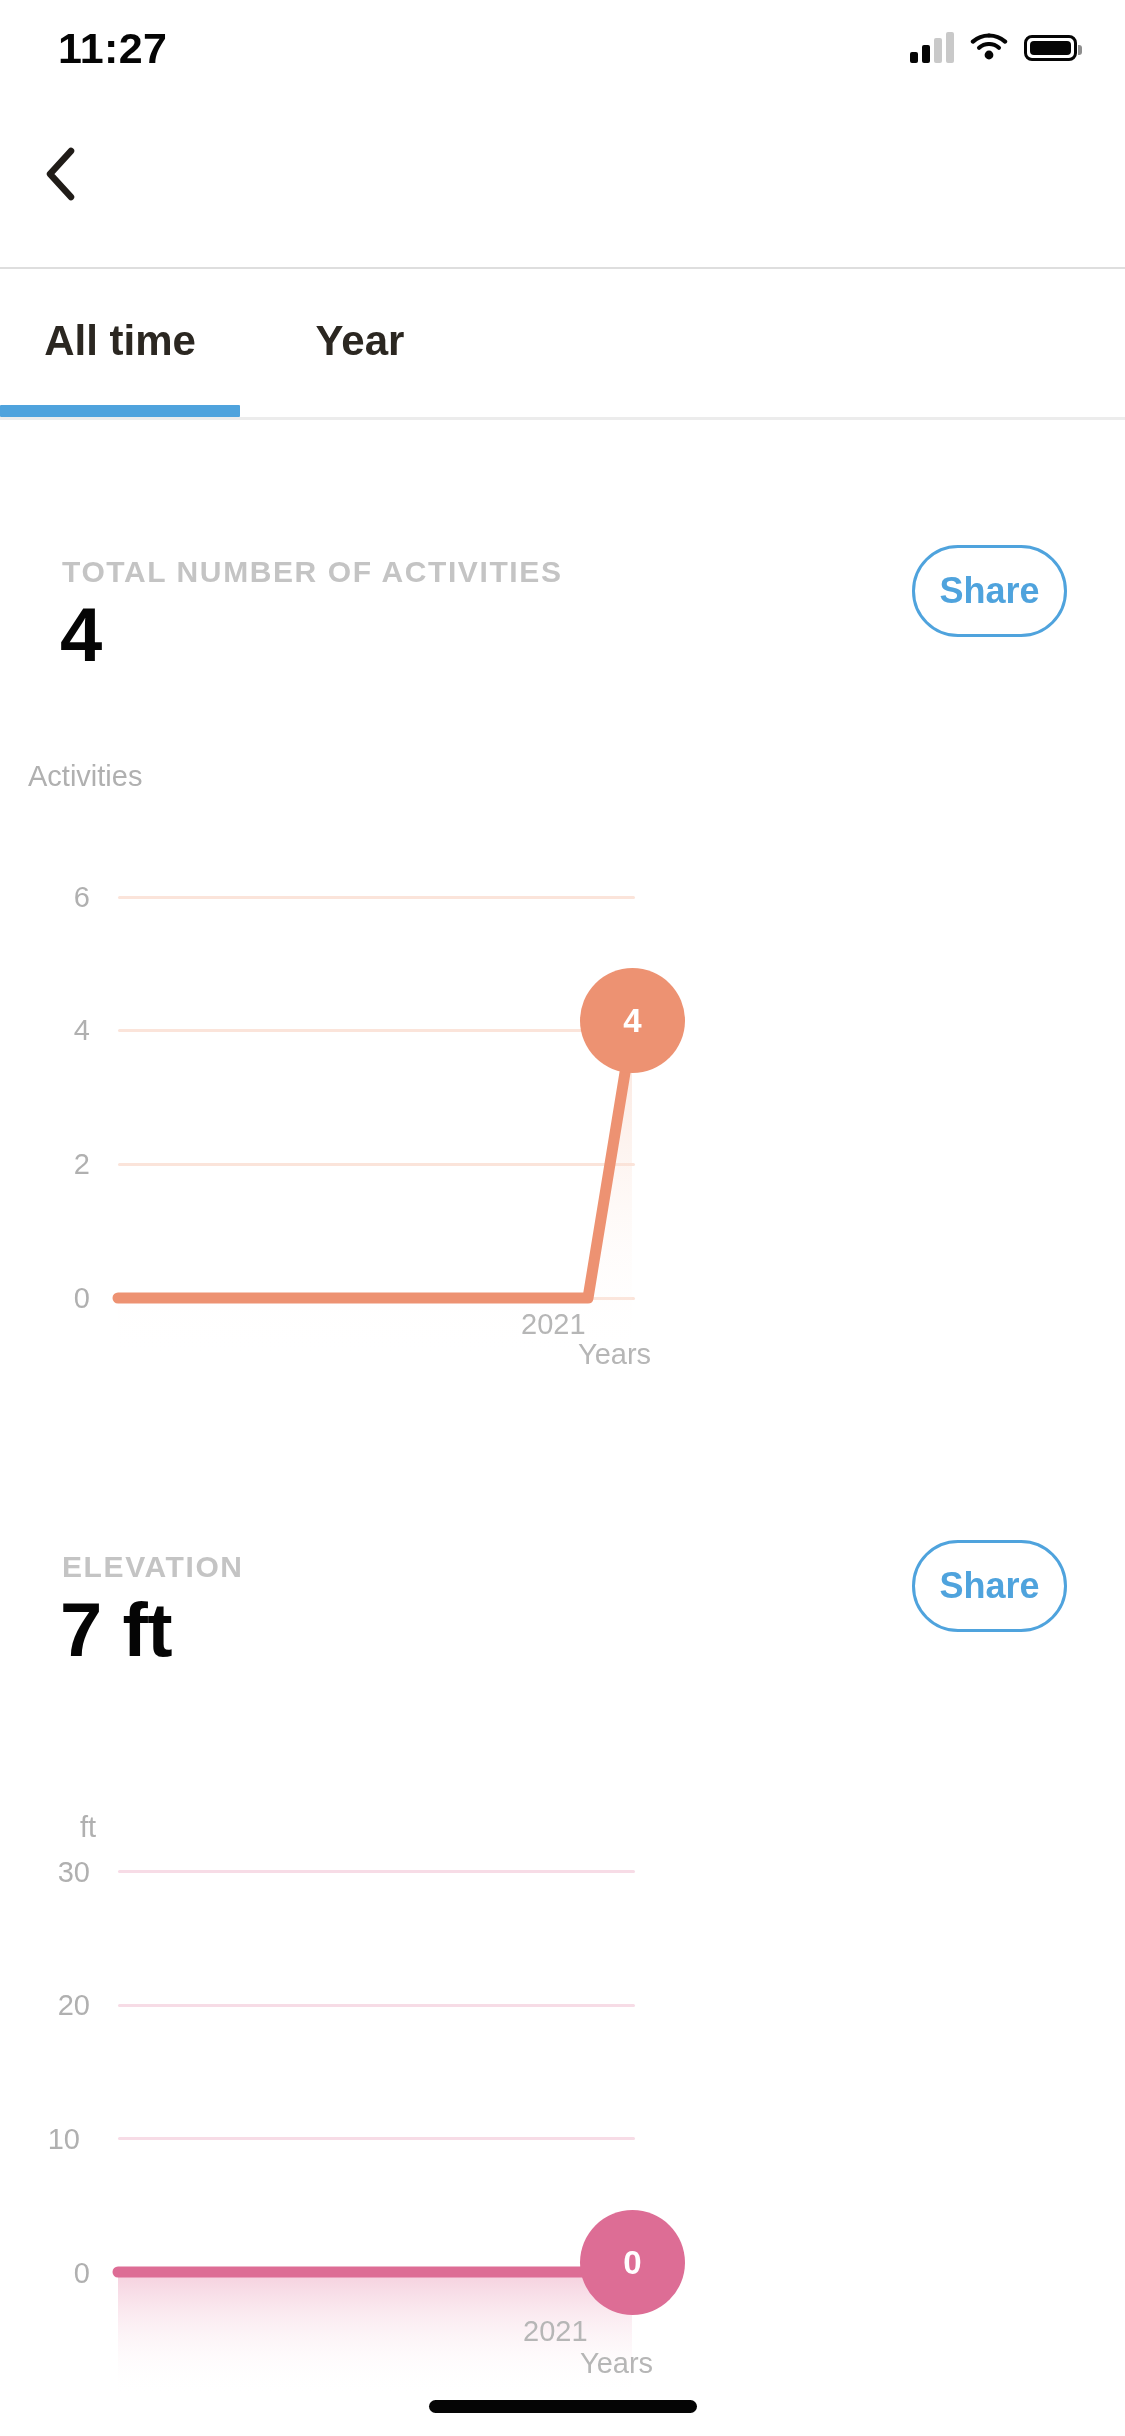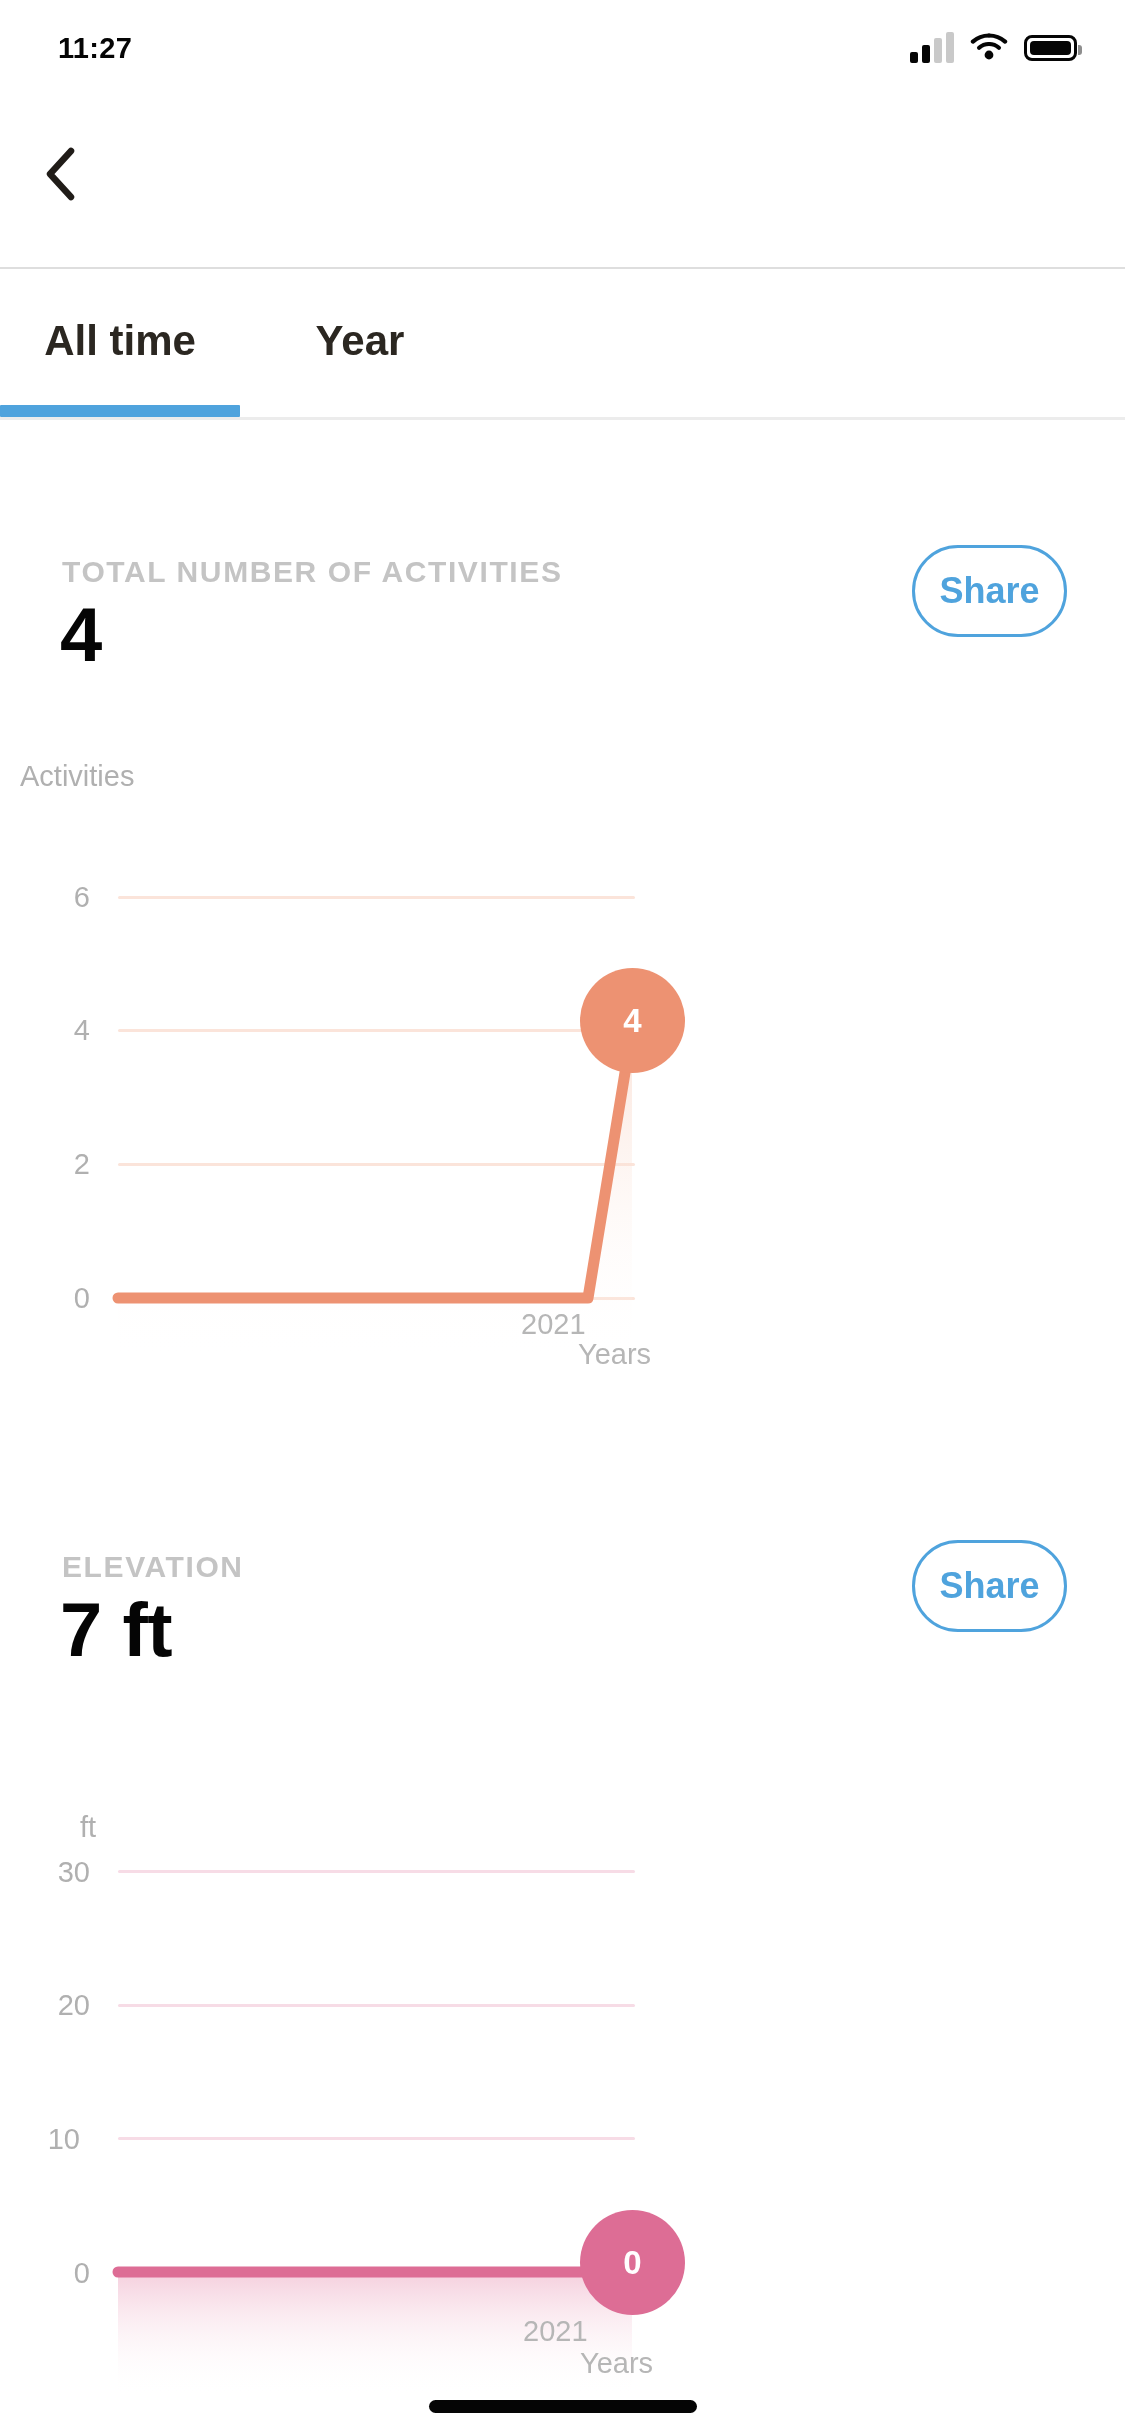--- a/index.html
+++ b/index.html
@@ -21,21 +21,21 @@
     position: absolute;
     top: 0; left: 0;
     width: 1125px;
     height: 96px;
   }
   .status-time {
     position: absolute;
     left: 58px;
     top: 20px;
     width: 200px;
-    font-size: 29px;
+    font-size: 43px;
     font-weight: 700;
     letter-spacing: 0.3px;
     color: #050505;
     line-height: 56px;
   }
   .status-icons {
     position: absolute;
     right: 48px;
     top: 26px;
     height: 44px;
@@ -291,21 +291,21 @@
 </div>
 
 <div class="stat-head" style="top:555px;">
   <div class="stat-label">TOTAL NUMBER OF ACTIVITIES</div>
   <div class="stat-value">4</div>
   <div class="share-btn">Share</div>
 </div>
 
 <div class="chart" style="top:760px; height:620px;">
 
-  <div class="axis-name" style="left:20px; top:0px;">Activities</div>
+  <div class="axis-name" style="left:28px; top:0px;">Activities</div>
 
   <div class="gridline" style="left:118px; width:517px; top:136px; background:#fbe4da;"></div>
   <div class="gridline" style="left:118px; width:517px; top:269px; background:#fbe4da;"></div>
   <div class="gridline" style="left:118px; width:517px; top:403px; background:#fbe4da;"></div>
   <div class="gridline" style="left:118px; width:517px; top:537px; background:#fbe4da;"></div>
 
   <div class="ytick" style="left:10px; top:137px;">6</div>
   <div class="ytick" style="left:10px; top:270px;">4</div>
   <div class="ytick" style="left:10px; top:404px;">2</div>
   <div class="ytick" style="left:10px; top:538px;">0</div>

